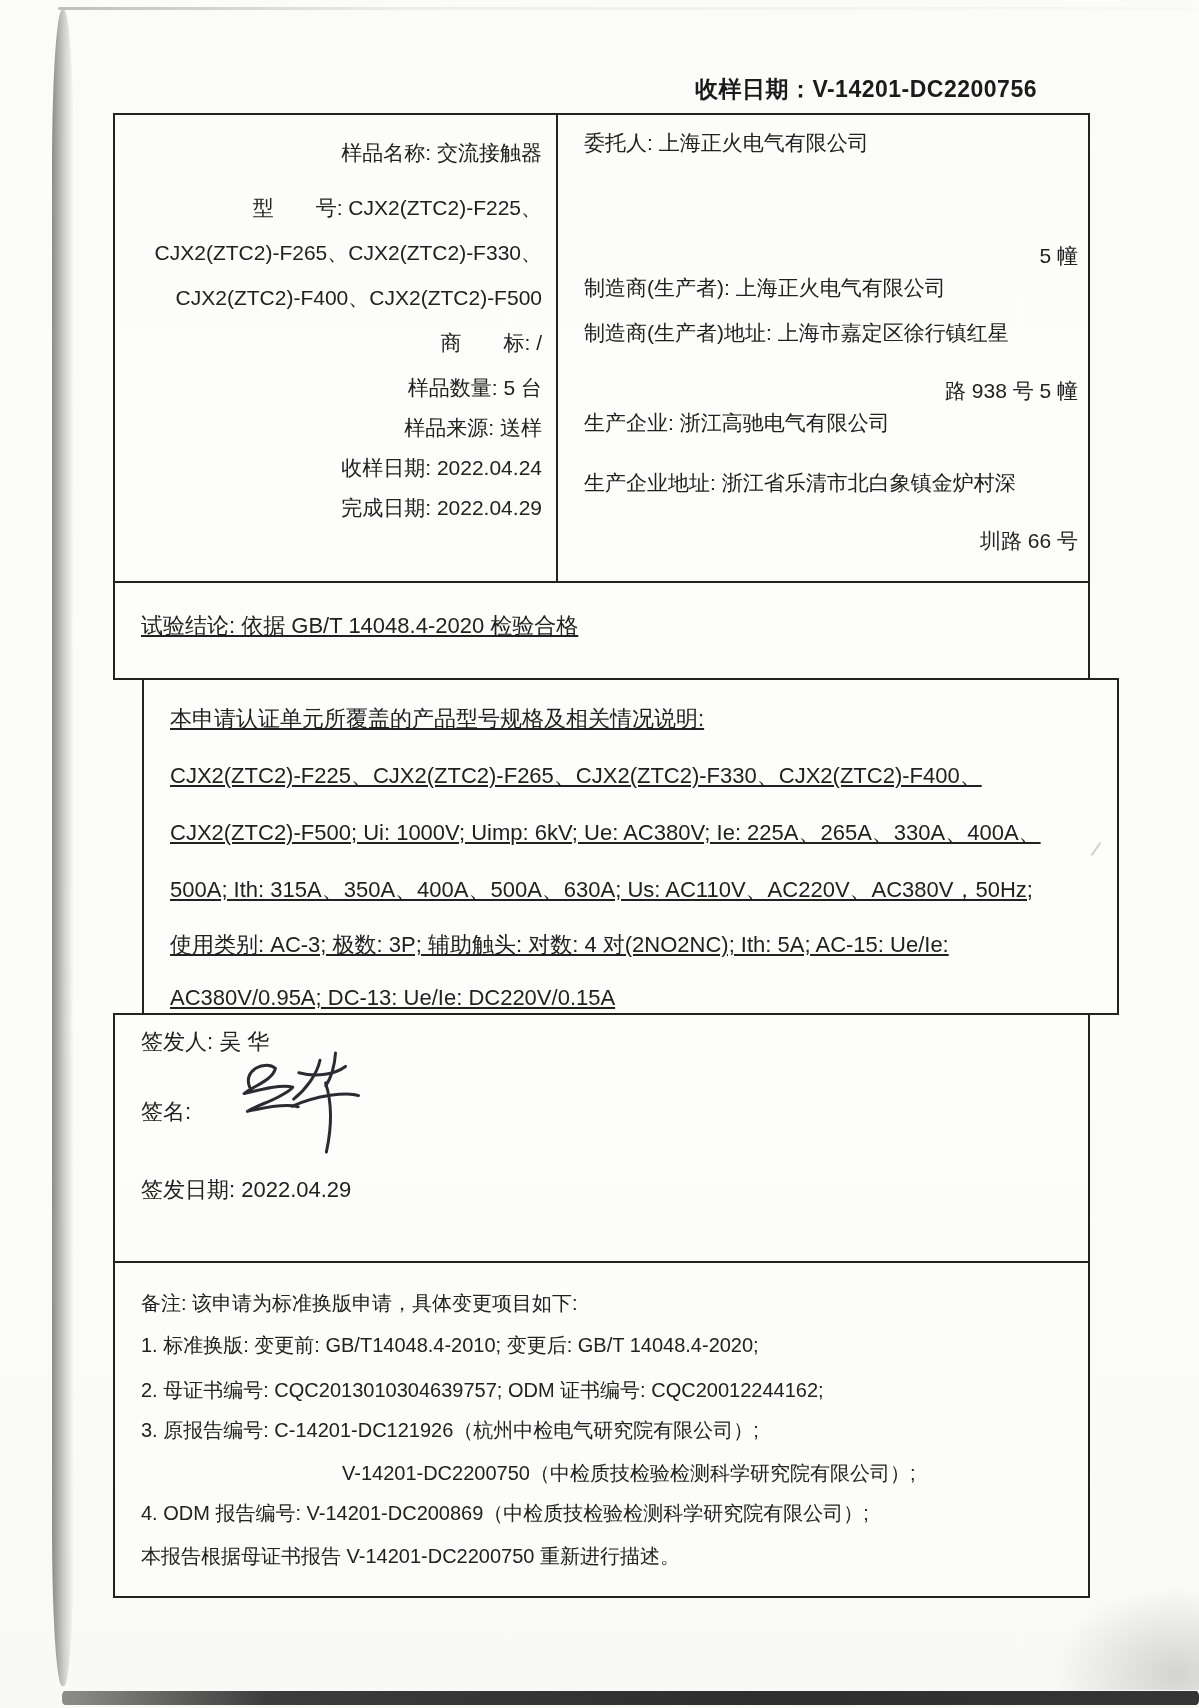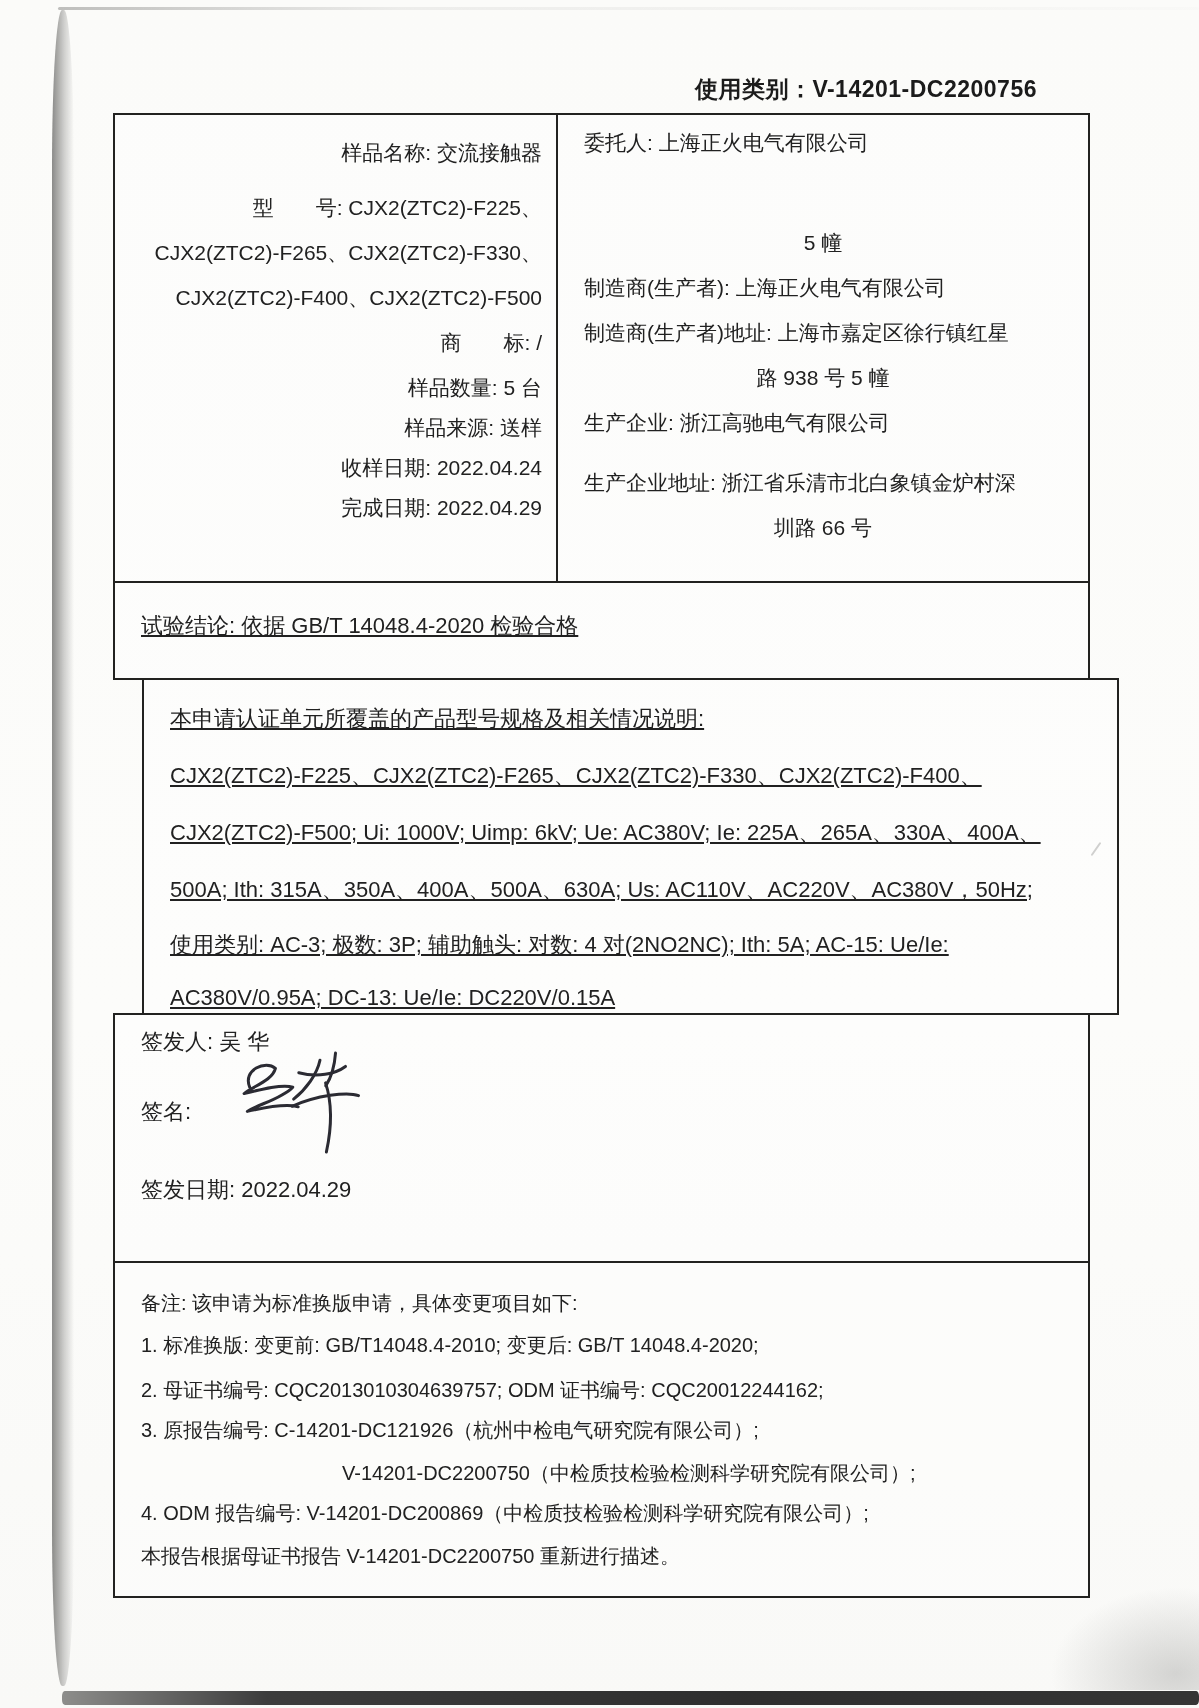--- a/index.html
+++ b/index.html
@@ -48,39 +48,39 @@
   
   .box{position:absolute;left:113px;width:973px;border:2px solid #222220;background:rgba(255,255,255,.35);}
   .b1{top:113px;height:466px;}
   .b2{top:581px;height:95px;}
   .b3{top:678px;height:333px;margin-left:29px;}
   .b4{top:1013px;height:246px;}
   .b5{top:1261px;height:333px;}
   .cell-left{position:absolute;left:0;top:0;bottom:0;width:441px;border-right:2px solid #222220;text-align:right;}
   .cell-right{position:absolute;left:443px;top:0;bottom:0;right:0;}
   .ln{position:absolute;left:26px;right:14px;font-size:21px;line-height:30px;white-space:nowrap;color:#212121;}
-  .ln.center{text-align:center;left:10px;right:10px;}
+  .ln.center{text-align:right;left:10px;right:10px;margin-top:13px;}
   .b2 .ln,.b3 .ln{font-size:22px;text-decoration:underline;}
   .b4 .ln{font-size:22px;}
   .b5 .ln{font-size:20px;}
   .sig-svg{position:absolute;left:120px;top:30px;width:150px;height:118px;transform:rotate(-4deg);}
   .sig-svg path{fill:none;stroke:#2b2b33;stroke-width:3;stroke-linecap:round;stroke-linejoin:round;}
 </style>
 </head>
 <body>
 
 <div class="stage">
 
   <div class="edge-left"></div>
   <div class="edge-top"></div>
   <div class="edge-bottom-dark"></div>
   <div class="corner-curl"></div>
   <div class="stray-mark"></div>
 
-  <div class="report-no"><span>使用类别：</span><span>V-14201-DC2200756</span></div>
+  <div class="report-no"><span>收样日期：</span><span>V-14201-DC2200756</span></div>
 
   <div class="box b1">
     <div class="cell-left">
       <div class="ln" style="top:23px">样品名称: 交流接触器</div>
       <div class="ln" style="top:78px">型　　号: CJX2(ZTC2)-F225、</div>
       <div class="ln" style="top:123px">CJX2(ZTC2)-F265、CJX2(ZTC2)-F330、</div>
       <div class="ln" style="top:168px">CJX2(ZTC2)-F400、CJX2(ZTC2)-F500</div>
       <div class="ln" style="top:213px">商　　标: /</div>
       <div class="ln" style="top:258px">样品数量: 5 台</div>
       <div class="ln" style="top:298px">样品来源: 送样</div>

